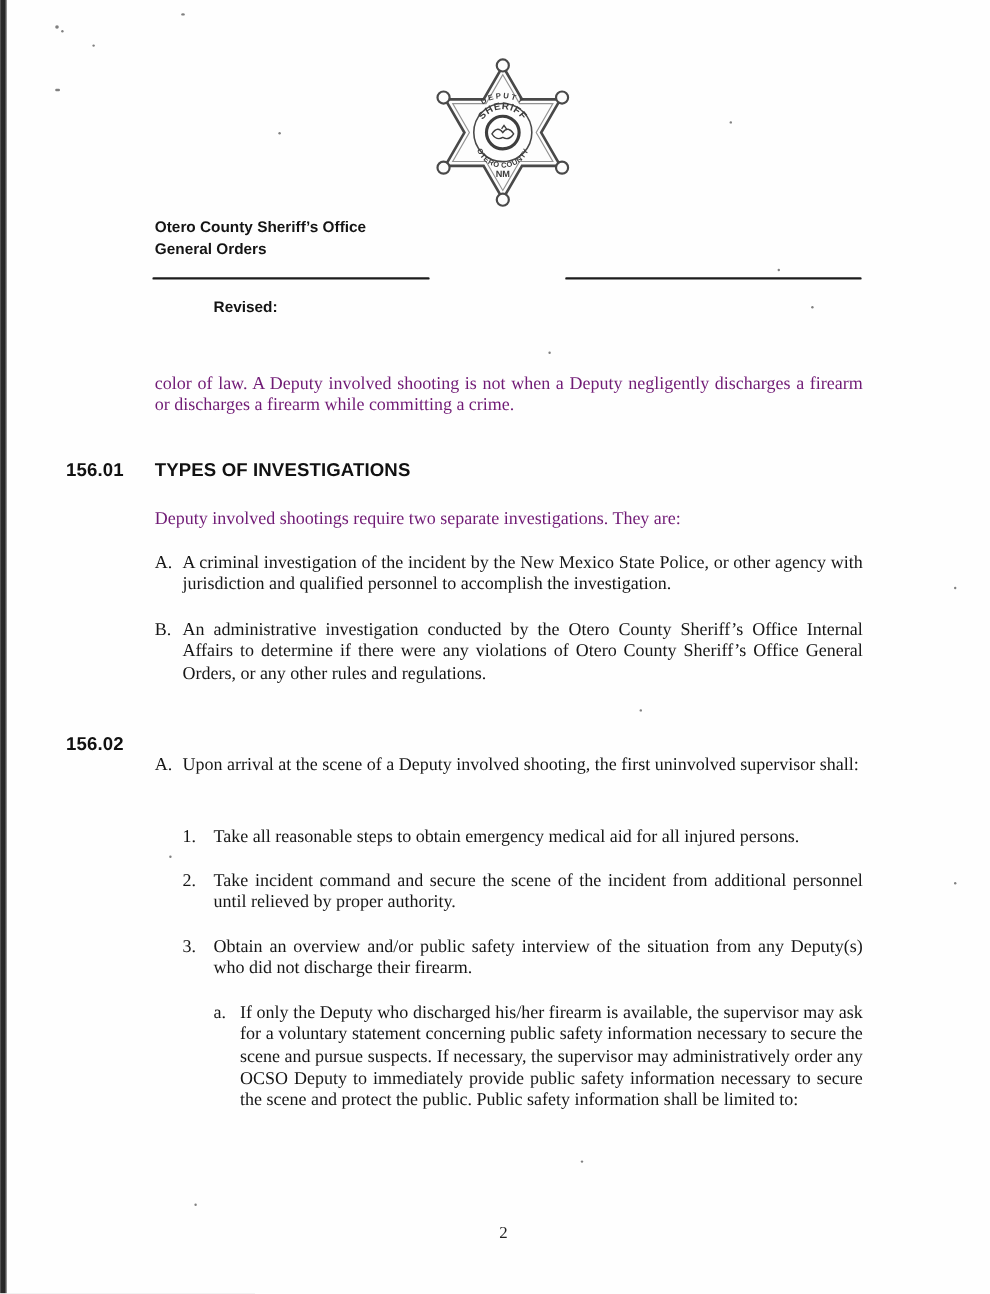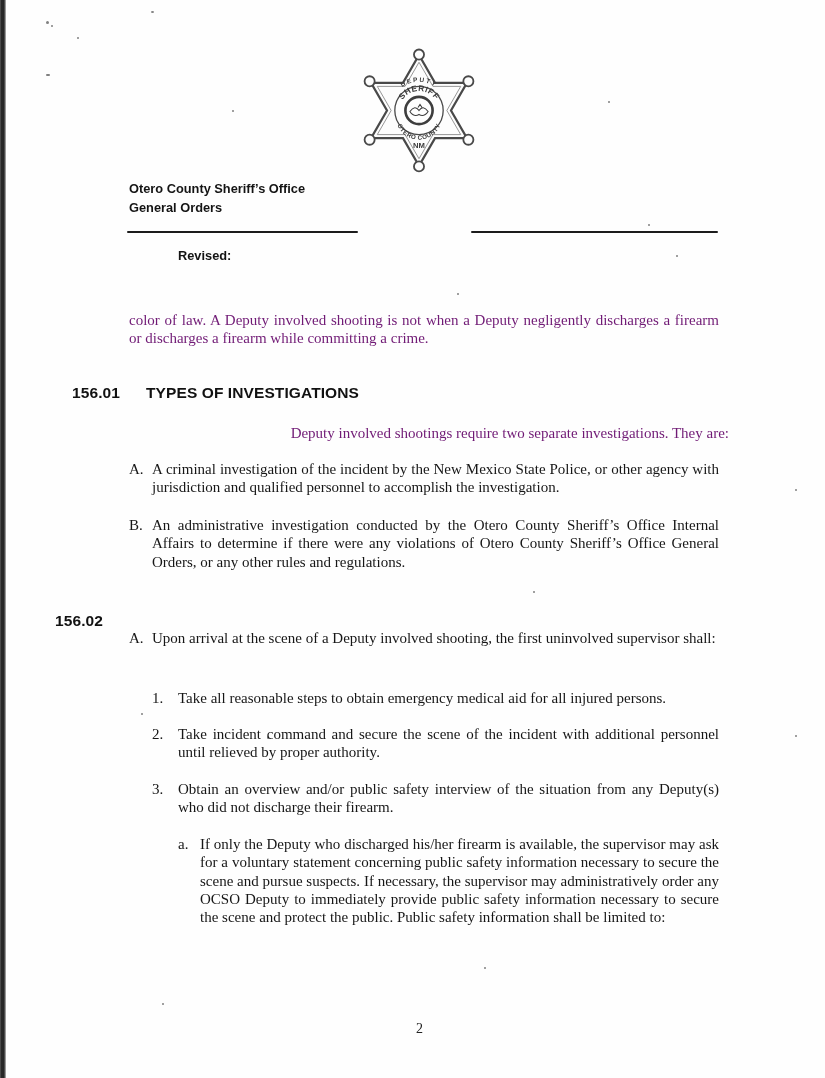--- a/index.html
+++ b/index.html
@@ -12,21 +12,21 @@
   .speck{position:absolute;background:#4a4a4a;border-radius:50%;opacity:.7;}
 
   
   .hdr-sans{position:absolute;font:bold 12.8px/18.5px "Liberation Sans",sans-serif;color:#141414;white-space:nowrap;}
   .rule{position:absolute;height:2px;background:#1c1c1c;border-radius:1px;}
   .issued{font:13.5px/18.5px "Liberation Serif",serif;font-weight:normal;margin-left:6px;}
 
   
   .para{position:absolute;font:15px/18.3px "Liberation Serif",serif;color:#701a75;
     text-align:justify;}
-  .single{text-align:right;white-space:nowrap;}
+  .single{text-align:left;white-space:nowrap;}
   .sec-head{position:absolute;display:flex;font:bold 15.5px/18px "Liberation Sans",sans-serif;
     color:#111;white-space:nowrap;letter-spacing:.1px;}
   .sec-num{flex:0 0 74px;}
   .li{position:absolute;display:flex;font:15px/18.3px "Liberation Serif",serif;color:#161616;}
   .li .mk{flex:0 0 auto;}
   .li .tx{flex:1 1 auto;text-align:justify;}
   .mk-a{flex-basis:23px !important;}
   .mk-n{flex-basis:26px !important;}
   .mk-s{flex-basis:22px !important;}
   .pagenum{position:absolute;font:14px "Liberation Serif",serif;color:#222;}
@@ -93,21 +93,21 @@
   </div>
 
   <div class="rule" style="left:127px;top:231px;width:231px"></div>
   <div class="rule" style="left:471px;top:231px;width:247px"></div>
 
   <div class="hdr-sans" style="left:178px;top:247px">Revised:</div>
 
 
   <div class="para" style="left:129px;top:311px;width:590px">color of law.  A Deputy involved shooting is not when a Deputy negligently discharges a firearm or discharges a firearm while committing a crime.</div>
 
-  <div class="sec-head" style="left:72px;top:384px">
+  <div class="sec-head" style="left:55px;top:384px">
     <span class="sec-num">156.01</span>
     <span>TYPES OF INVESTIGATIONS</span>
   </div>
 
   <div class="para single" style="left:129px;top:424px;width:600px">Deputy involved shootings require two separate investigations.  They are:</div>
 
   <div class="li" style="left:129px;top:460px;width:590px">
     <span class="mk mk-a">A.</span>
     <span class="tx">A criminal investigation of the incident by the New Mexico State Police, or other agency with jurisdiction and qualified personnel to accomplish the investigation.</span>
   </div>
@@ -126,21 +126,21 @@
     <span class="tx">Upon arrival at the scene of a Deputy involved shooting, the first uninvolved supervisor shall:</span>
   </div>
 
   <div class="li" style="left:152px;top:689px;width:567px">
     <span class="mk mk-n">1.</span>
     <span class="tx">Take all reasonable steps to obtain emergency medical aid for all injured persons.</span>
   </div>
 
   <div class="li" style="left:152px;top:725px;width:567px">
     <span class="mk mk-n">2.</span>
-    <span class="tx">Take incident command and secure the scene of the incident with additional personnel until relieved by proper authority.</span>
+    <span class="tx">Take incident command and secure the scene of the incident from additional personnel until relieved by proper authority.</span>
   </div>
 
   <div class="li" style="left:152px;top:780px;width:567px">
     <span class="mk mk-n">3.</span>
     <span class="tx">Obtain an overview and/or public safety interview of the situation from any Deputy(s) who did not discharge their firearm.</span>
   </div>
 
   <div class="li" style="left:178px;top:835px;width:541px">
     <span class="mk mk-s">a.</span>
     <span class="tx">If only the Deputy who discharged his/her firearm is available, the supervisor may ask for a voluntary statement concerning public safety information necessary to secure the scene and pursue suspects.  If necessary, the supervisor may administratively order any OCSO Deputy to immediately provide public safety information necessary to secure the scene and protect the public.  Public safety information shall be limited to:</span>

